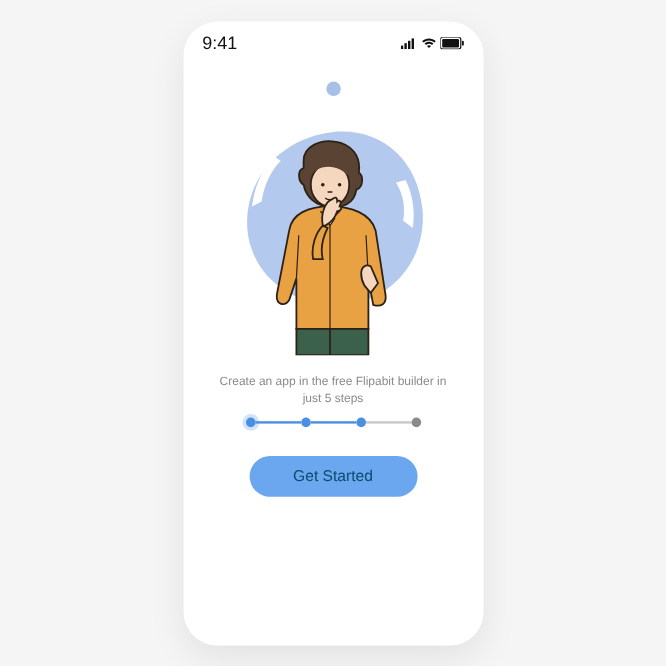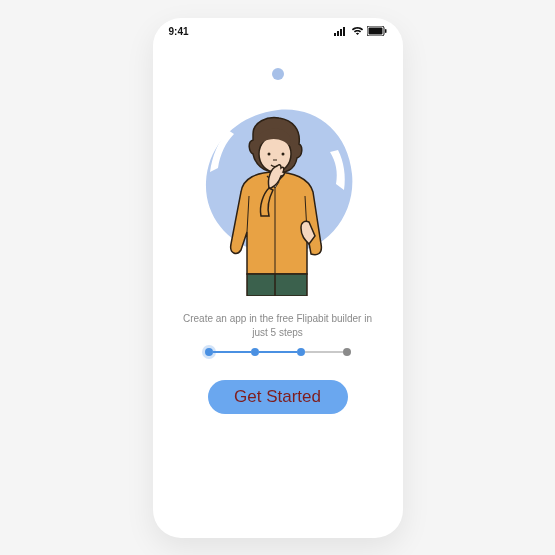--- a/index.html
+++ b/index.html
@@ -21,23 +21,23 @@
     position: relative;
     overflow: hidden;
     display: flex;
     flex-direction: column;
   }
   .status-bar {
     height: 30px;
     padding: 8px 16px 0 16px;
     display: flex;
     justify-content: space-between;
-    align-items: flex-start;
-    font-size: 10px;
-    font-weight: 700;
+    align-items: center;
+    font-size: 15px;
+    font-weight: 400;
     color: #111;
   }
   .status-right { display: flex; align-items: center; gap: 3px; }
   .illustration-area {
     flex: 0 0 auto;
     height: 250px;
     position: relative;
     display: flex;
     align-items: center;
     justify-content: center;
@@ -107,22 +107,22 @@
   .dot-done { background: #4a90e2; }
   .dot-inactive { background: #8a8a8a; }
   .cta {
     display: block;
     margin: 0 auto;
     width: 140px;
     height: 34px;
     border: none;
     border-radius: 18px;
     background: #6aa7ef;
-    color: #7f1d1d;
-    font-size: 17px;
+    color: #0c4a6e;
+    font-size: 13px;
     font-weight: 500;
     cursor: pointer;
   }
 </style>
 </head>
 <body>
 
 <div class="phone">
 
   <div class="status-bar">

